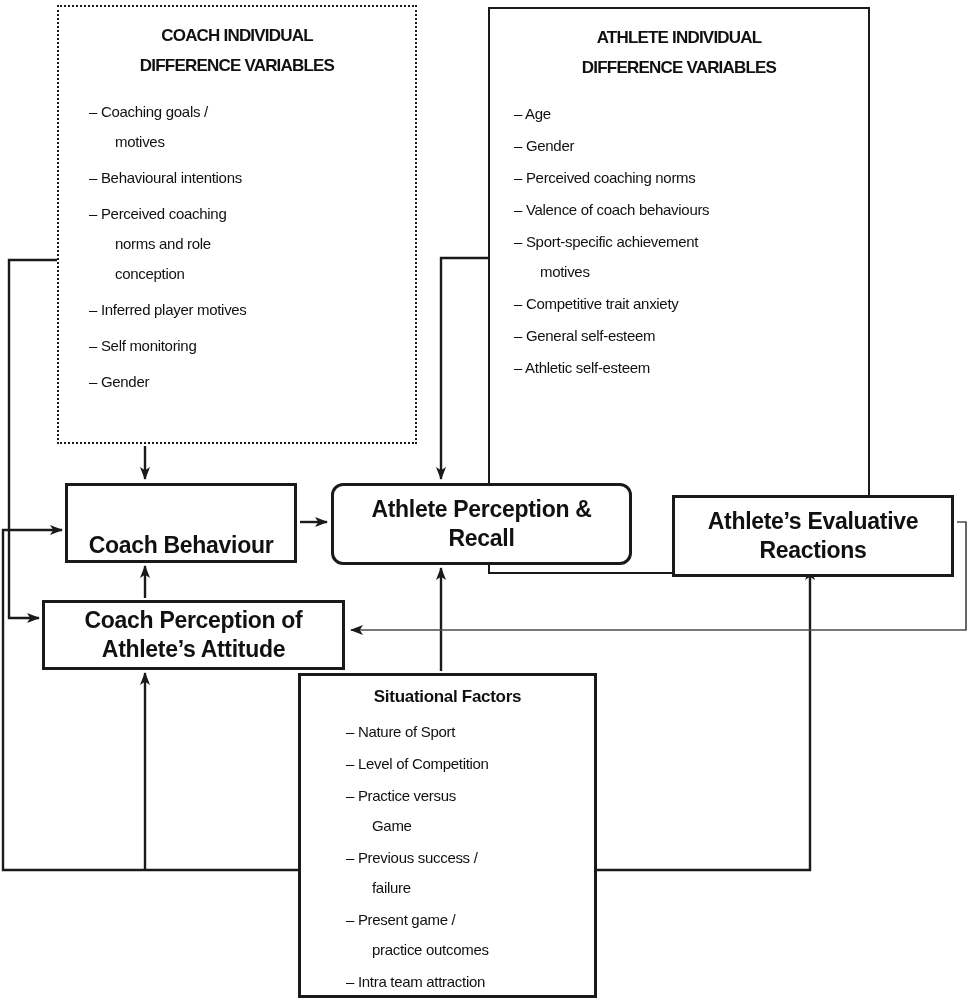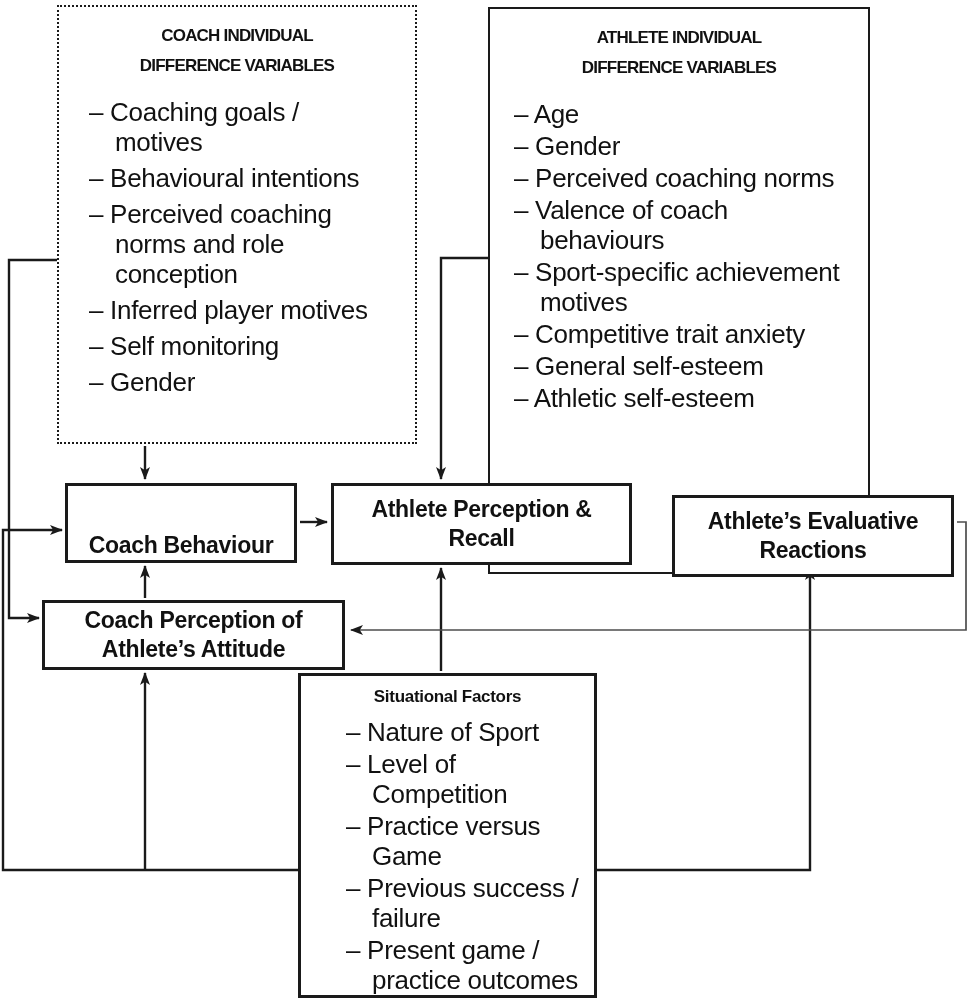--- a/index.html
+++ b/index.html
@@ -23,21 +23,21 @@
   .panel-title {
     font-weight: bold;
     font-size: 17px;
     line-height: 30px;
     letter-spacing: -0.8px;
     text-align: center;
     white-space: pre-line;
   }
   .items { margin-top: 16px; }
   .li {
-    font-size: 26px;
+    font-size: 15px;
     line-height: 30px;
     letter-spacing: -0.3px;
     white-space: pre-line;
     padding-left: 26px;
     text-indent: -26px;
     margin-bottom: 6px;
   }
   .node {
     display: flex;
     align-items: center;
@@ -54,21 +54,21 @@
   }
 
   #box-coach-idv   { left: 57px;  top: 5px;   width: 360px; height: 439px; border: 2px dotted #1a1a1a; }
   #box-coach-idv .items   { padding-left: 22px; padding-right: 4px; }
 
   #box-athlete-idv { left: 488px; top: 7px;   width: 382px; height: 567px; border: 2px solid #1a1a1a; }
   #box-athlete-idv .items { padding-left: 16px; padding-right: 2px; }
   #box-athlete-idv .li    { margin-bottom: 2px; }
 
   #box-coach-behaviour    { left: 65px;  top: 483px; width: 232px; height: 80px; align-items: flex-end; }
-  #box-athlete-perception { left: 331px; top: 483px; width: 301px; height: 82px; }
+  #box-athlete-perception { left: 331px; top: 483px; width: 301px; height: 82px; border-radius: 12px; }
   #box-evaluative         { left: 672px; top: 455px; width: 282px; height: 82px; margin-top: 40px; }
   #box-coach-perception   { left: 42px;  top: 600px; width: 303px; height: 70px; }
 
   #box-situational { left: 298px; top: 673px; width: 299px; height: 325px; border: 3px solid #1a1a1a; padding: 6px 4px 2px 4px; }
   #box-situational .panel-title { letter-spacing: -0.3px; }
   #box-situational .items { margin-top: 5px; padding-left: 13px; }
   #box-situational .li { margin-bottom: 2px; line-height: 30px; margin-left: 28px; }
 </style>
 </head>
 <body>
@@ -153,16 +153,17 @@
     <div class="panel-title">Situational Factors</div>
     <div class="items">
       <div class="li">– Nature of Sport</div>
       <div class="li">– Level of Competition</div>
       <div class="li">– Practice versus
 Game</div>
       <div class="li">– Previous success /
 failure</div>
       <div class="li">– Present game /
 practice outcomes</div>
+      <div class="li">– Intra team attraction</div>
     </div>
   </div>
 
 </div>
 
 </body></html>

